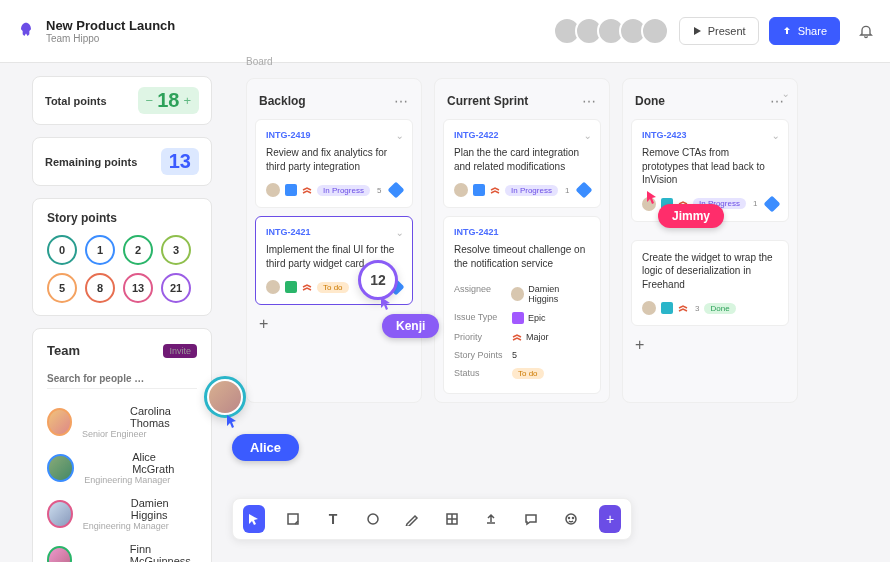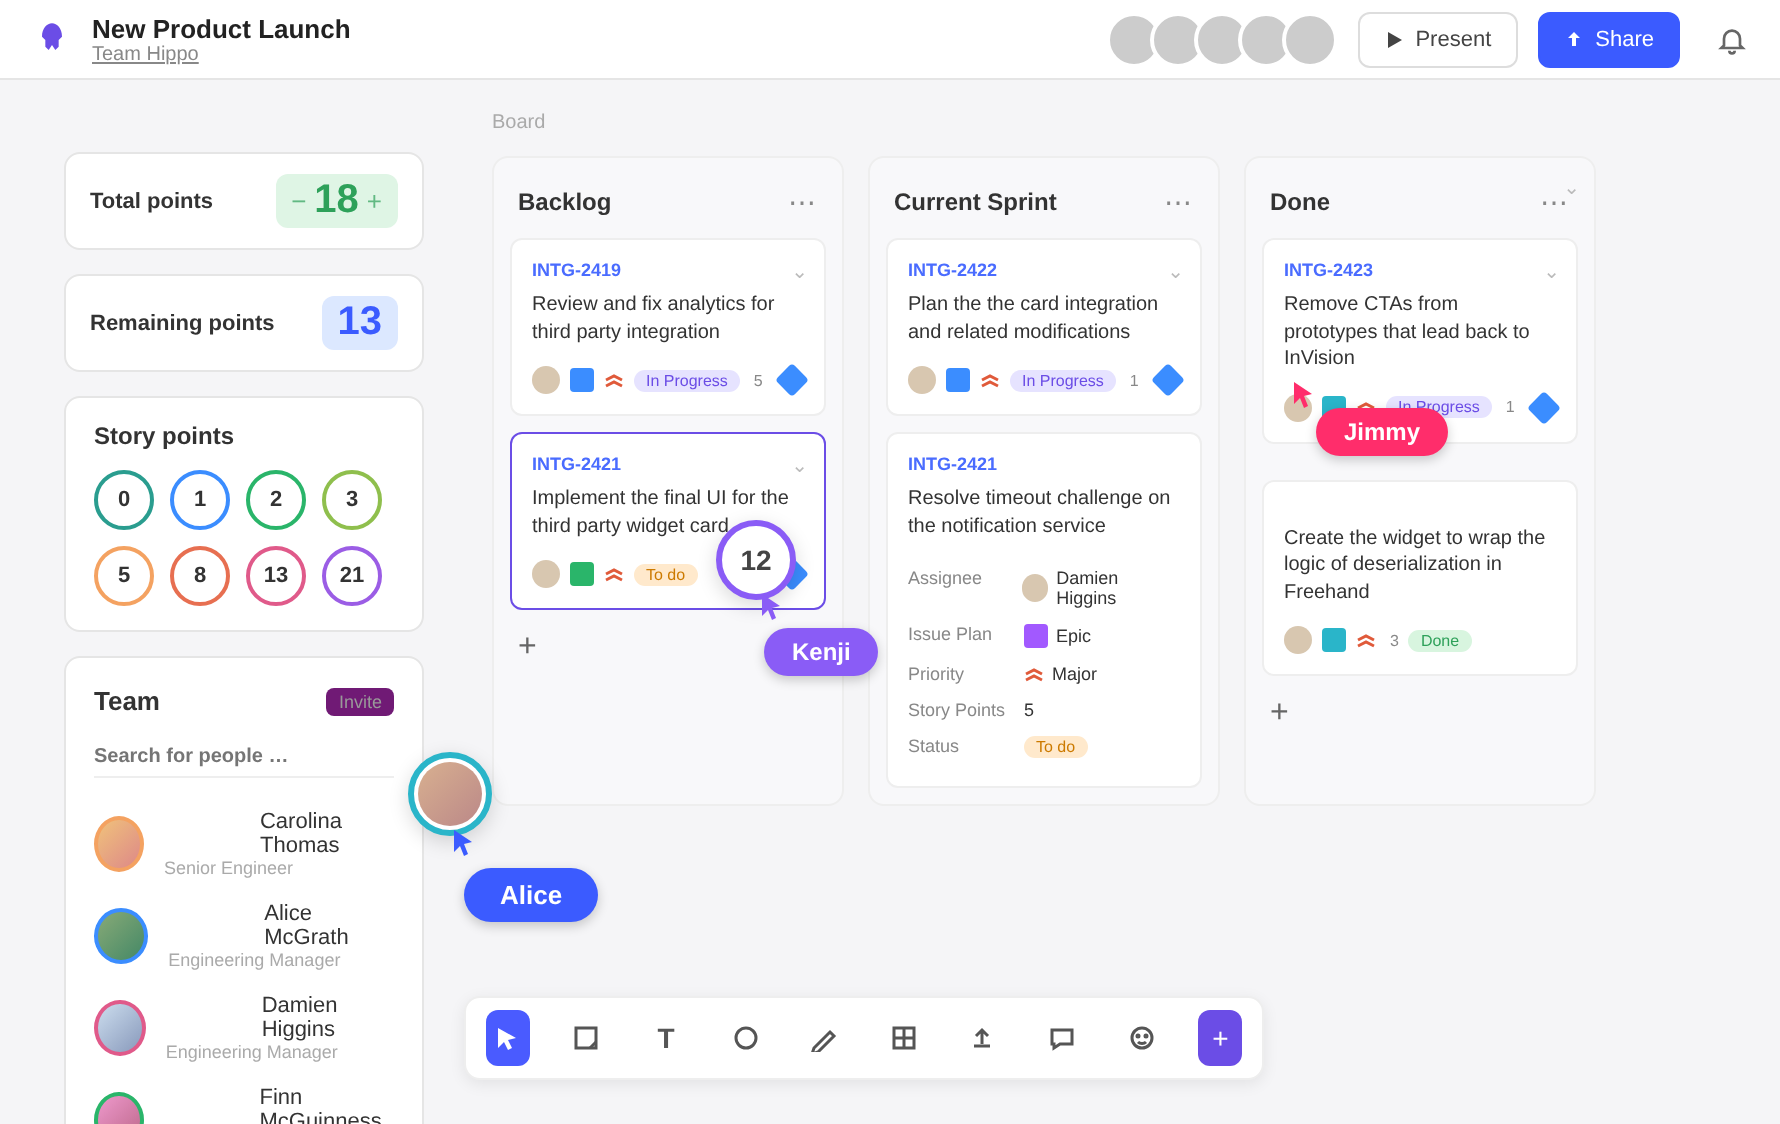--- a/index.html
+++ b/index.html
@@ -1,22 +1,22 @@
 <!DOCTYPE html>
 <html><head>
 <meta charset="utf-8">
 <style>
 * { margin: 0; padding: 0; box-sizing: border-box; }
 body { font-family: -apple-system, BlinkMacSystemFont, 'Segoe UI', sans-serif; background: #f5f5f7; color: #333; width: 890px; height: 562px; overflow: hidden; position: relative; }
 
-.topbar { height: 40px; background: #fff; border-bottom: 1px solid #e5e5e5; display: flex; align-items: center; padding: 0 16px; gap: 10px; }
+.topbar { height: 63px; background: #fff; border-bottom: 1px solid #e5e5e5; display: flex; align-items: center; padding: 0 16px; gap: 10px; }
 .rocket { width: 20px; height: 20px; color: #6b4de6; }
 .title-block { flex: 0 0 auto; }
 .title { font-size: 13px; font-weight: 600; color: #222; }
-.subtitle { font-size: 10px; color: #888; text-decoration: underline; }
+.subtitle { font-size: 10px; color: #888; }
 .spacer { flex: 1; }
 .avatars { display: flex; }
 .avatars .av { width: 28px; height: 28px; border-radius: 50%; border: 2px solid #fff; margin-left: -6px; background: #ccc; }
 .btn { display: inline-flex; align-items: center; gap: 6px; height: 28px; padding: 0 12px; border-radius: 6px; font-size: 11px; cursor: pointer; border: 1px solid #ddd; background: #fff; color: #444; }
 .btn.primary { background: #3b5bff; color: #fff; border-color: #3b5bff; }
 .bell { width: 16px; height: 16px; color: #666; margin-left: 8px; }
 
 .main { position: absolute; top: 48px; left: 0; right: 0; bottom: 0; }
 
 .sidecol { position: absolute; left: 32px; top: 28px; width: 180px; }
@@ -263,21 +263,21 @@
         <span class="ticket-chev">⌄</span>
         <div class="ticket-title" style="font-size:10px">Resolve timeout challenge on the notification service</div>
         <div class="detail-row">
             <span class="detail-label">Assignee</span>
             <span class="detail-val">
               <span class="mini-av"></span>
               <span>Damien Higgins</span>
             </span>
           </div>
         <div class="detail-row">
-            <span class="detail-label">Issue Plan</span>
+            <span class="detail-label">Issue Type</span>
             <span class="detail-val">
               <span class="mini-ico" style="background:#a259ff"></span>
               <span>Epic</span>
             </span>
           </div>
         <div class="detail-row">
             <span class="detail-label">Priority</span>
             <span class="detail-val">
               <svg class="prio" viewBox="0 0 10 10">
                 <path d="M1 8l4-2 4 2M1 5l4-2 4 2" stroke="#e05a3a" stroke-width="1.5" fill="none"></path>
@@ -312,21 +312,21 @@
           <span class="mini-ico mi-check"></span>
           <svg class="prio" viewBox="0 0 10 10">
               <path d="M1 8l4-2 4 2M1 5l4-2 4 2" stroke="#e05a3a" stroke-width="1.5" fill="none"></path>
             </svg>
           <span class="pill pill-prog">In Progress</span>
           <span class="pts">1</span>
           <span class="diamond"></span>
         </div>
       </div>
       <div class="ticket" style="margin-top:18px">
-        <div class="ticket-title" style="margin-top:12px">Create the widget to wrap the logic of deserialization in Freehand</div>
+        <div class="ticket-title" style="margin-top:0">Create the widget to wrap the logic of deserialization in Freehand</div>
         <div class="ticket-foot">
           <span class="mini-av"></span>
           <span class="mini-ico mi-check"></span>
           <svg class="prio" viewBox="0 0 10 10">
               <path d="M1 8l4-2 4 2M1 5l4-2 4 2" stroke="#e05a3a" stroke-width="1.5" fill="none"></path>
             </svg>
           <span class="pts">3</span>
           <span class="pill pill-done">Done</span>
         </div>
       </div>

